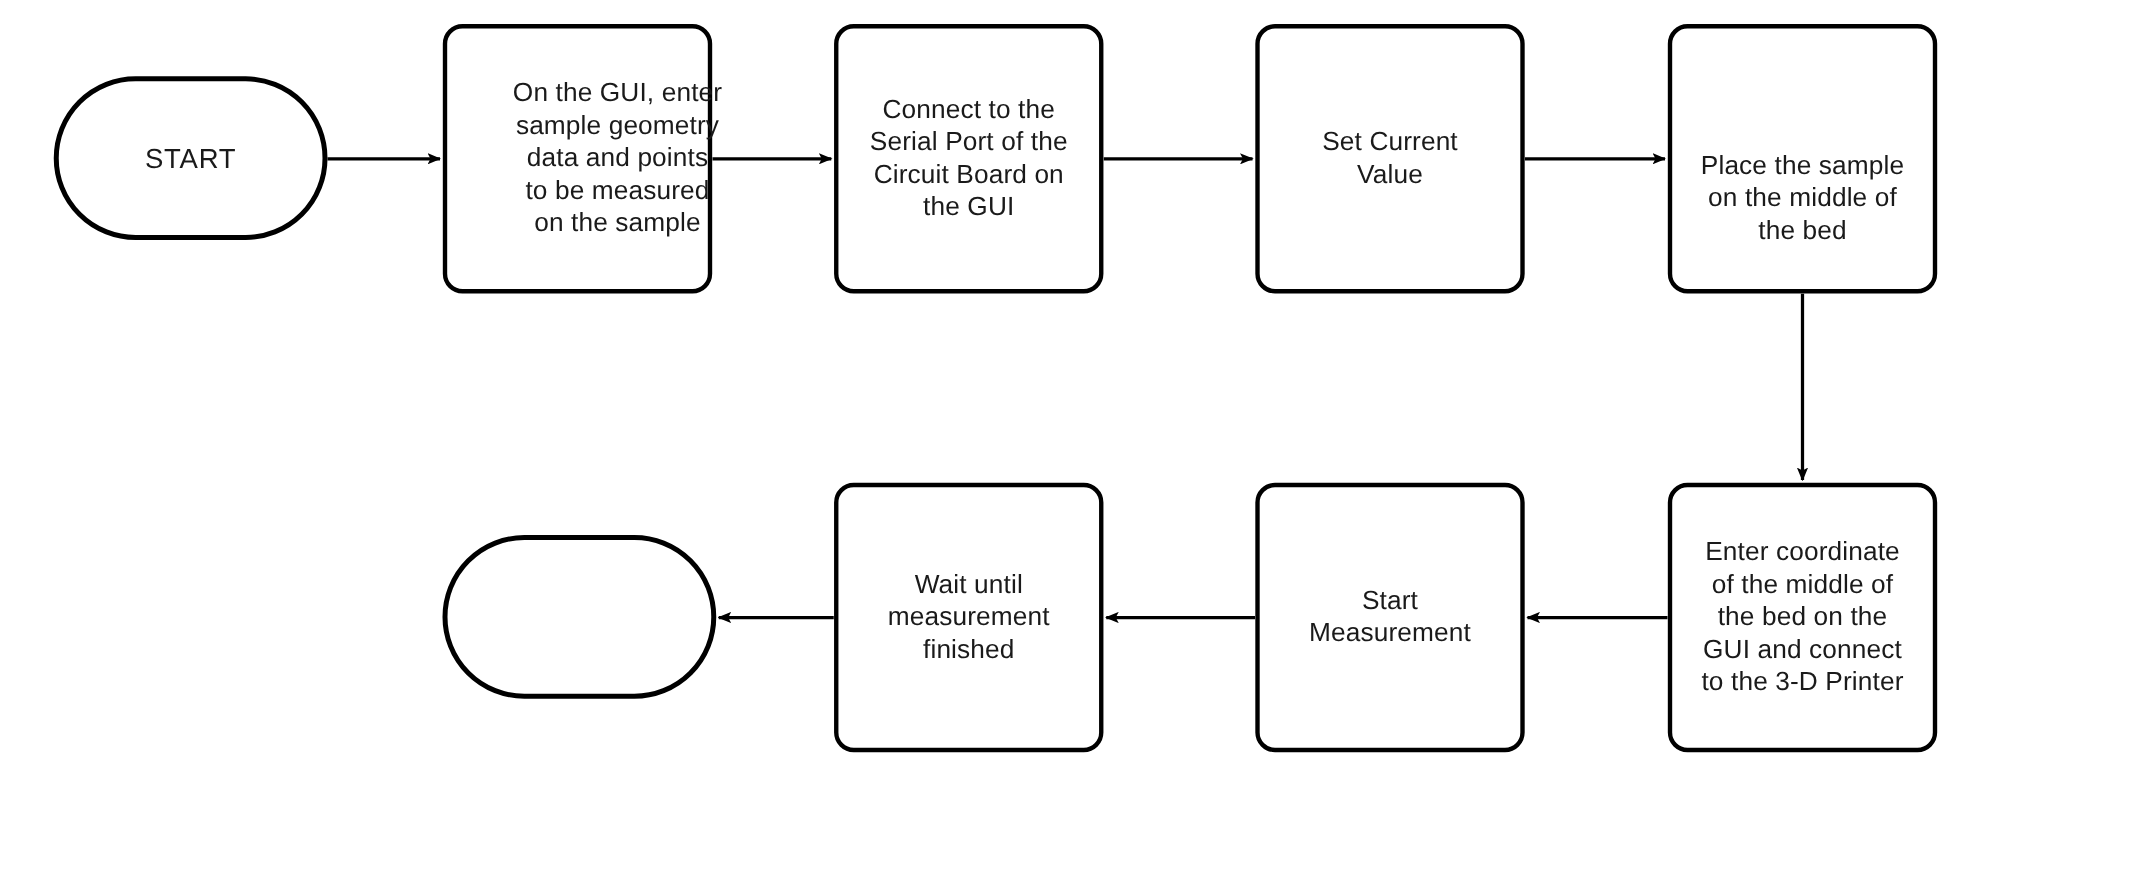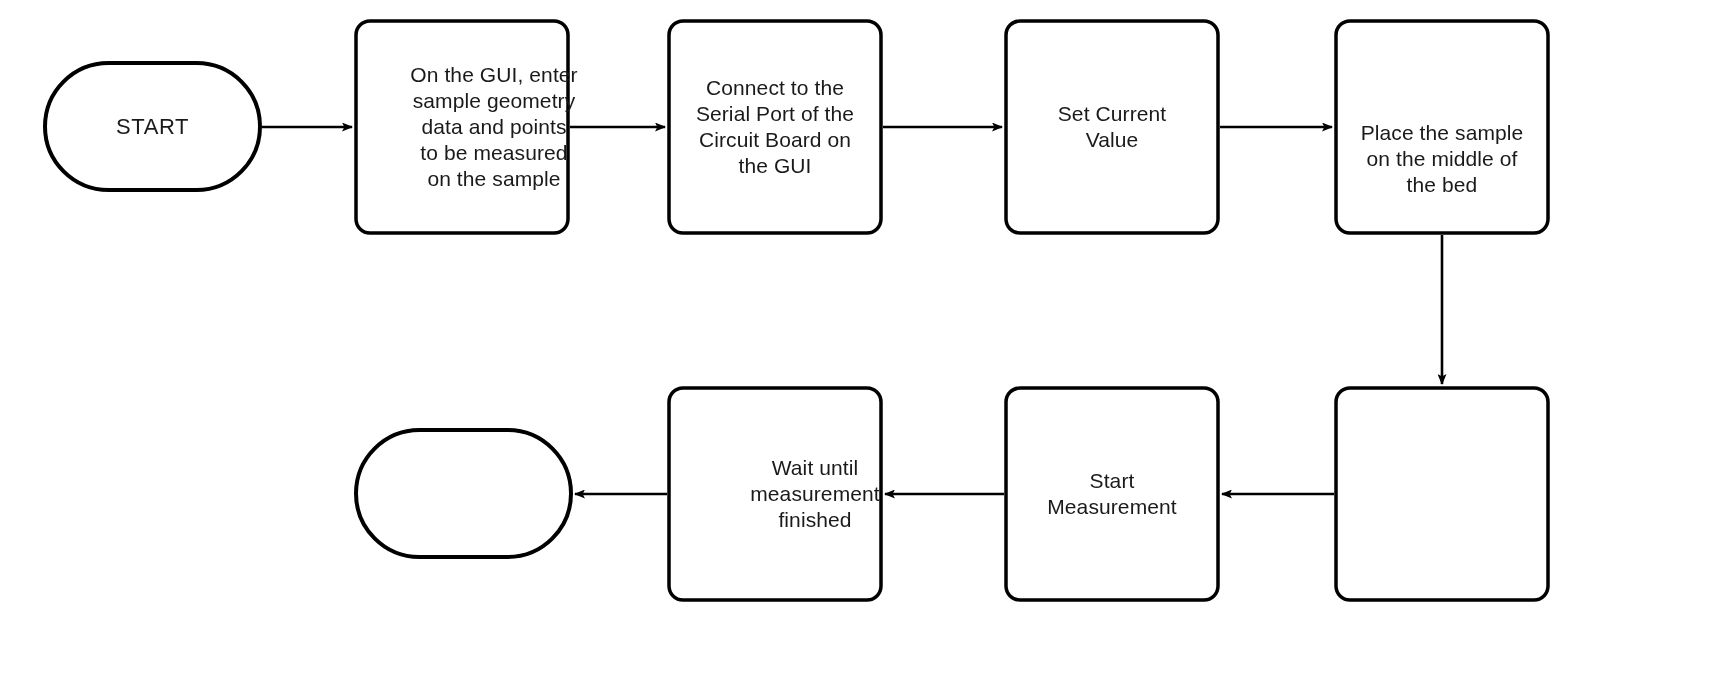--- a/index.html
+++ b/index.html
@@ -108,25 +108,30 @@
 
   <div class="node-label" style="left:671px; top:23px; width:208px; height:208px;">Connect to the
 Serial Port of the
 Circuit Board on
 the GUI</div>
 
   <div class="node-label" style="left:1334px; top:23px; width:216px; height:208px;margin-top:32px;">Place the sample
 on the middle of
 the bed</div>
 
+  <div class="node-label" style="left:1332px; top:390px; width:220px; height:208px;">Enter coordinate
+of the middle of
+the bed on the
+GUI and connect
+to the 3-D Printer</div>
 
   <div class="node-label" style="left:1008px; top:390px; width:208px; height:208px;">Start
 Measurement</div>
 
-  <div class="node-label" style="left:671px; top:390px; width:208px; height:208px;padding-left:40px;">Wait until
+  <div class="node-label" style="left:671px; top:390px; width:208px; height:208px;">Wait until
 measurement
 finished</div>
 
 
   <div class="hit" style="left:45px; top:63px; width:215px; height:127px;"></div>
   <div class="hit" style="left:356px; top:21px; width:212px; height:212px;"></div>
   <div class="hit" style="left:669px; top:21px; width:212px; height:212px;"></div>
   <div class="hit" style="left:1006px; top:21px; width:212px; height:212px;"></div>
   <div class="hit" style="left:1336px; top:21px; width:212px; height:212px;"></div>
   <div class="hit" style="left:1336px; top:388px; width:212px; height:212px;"></div>

